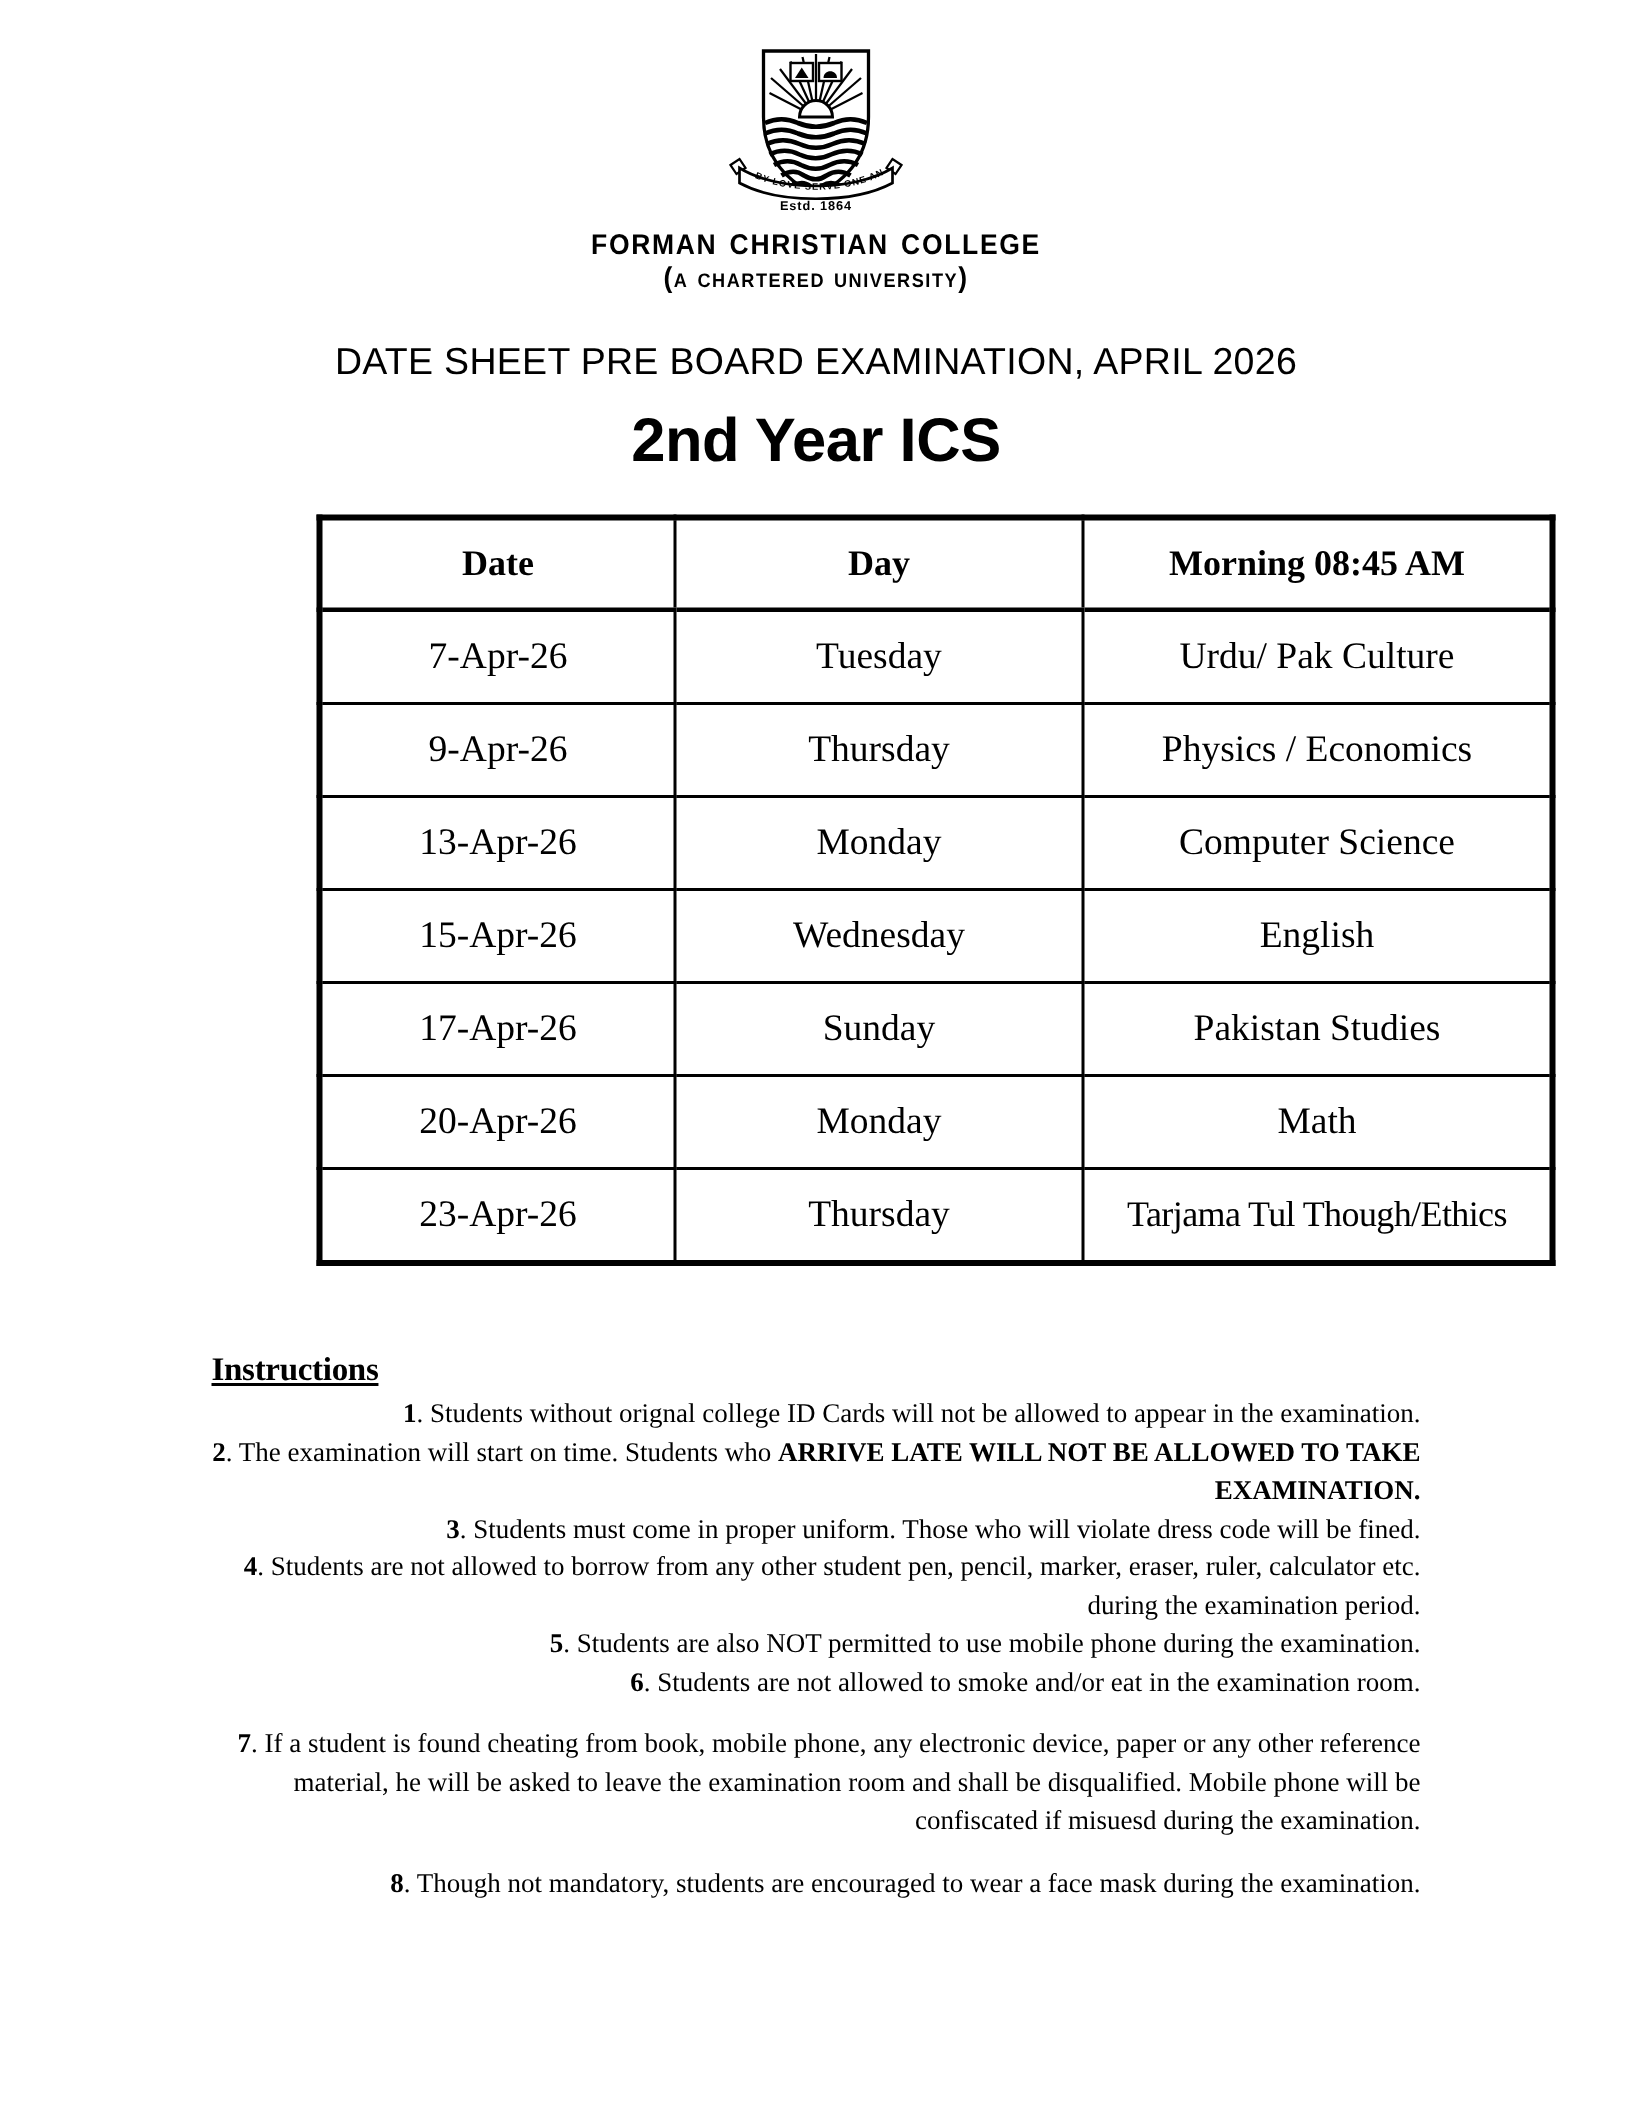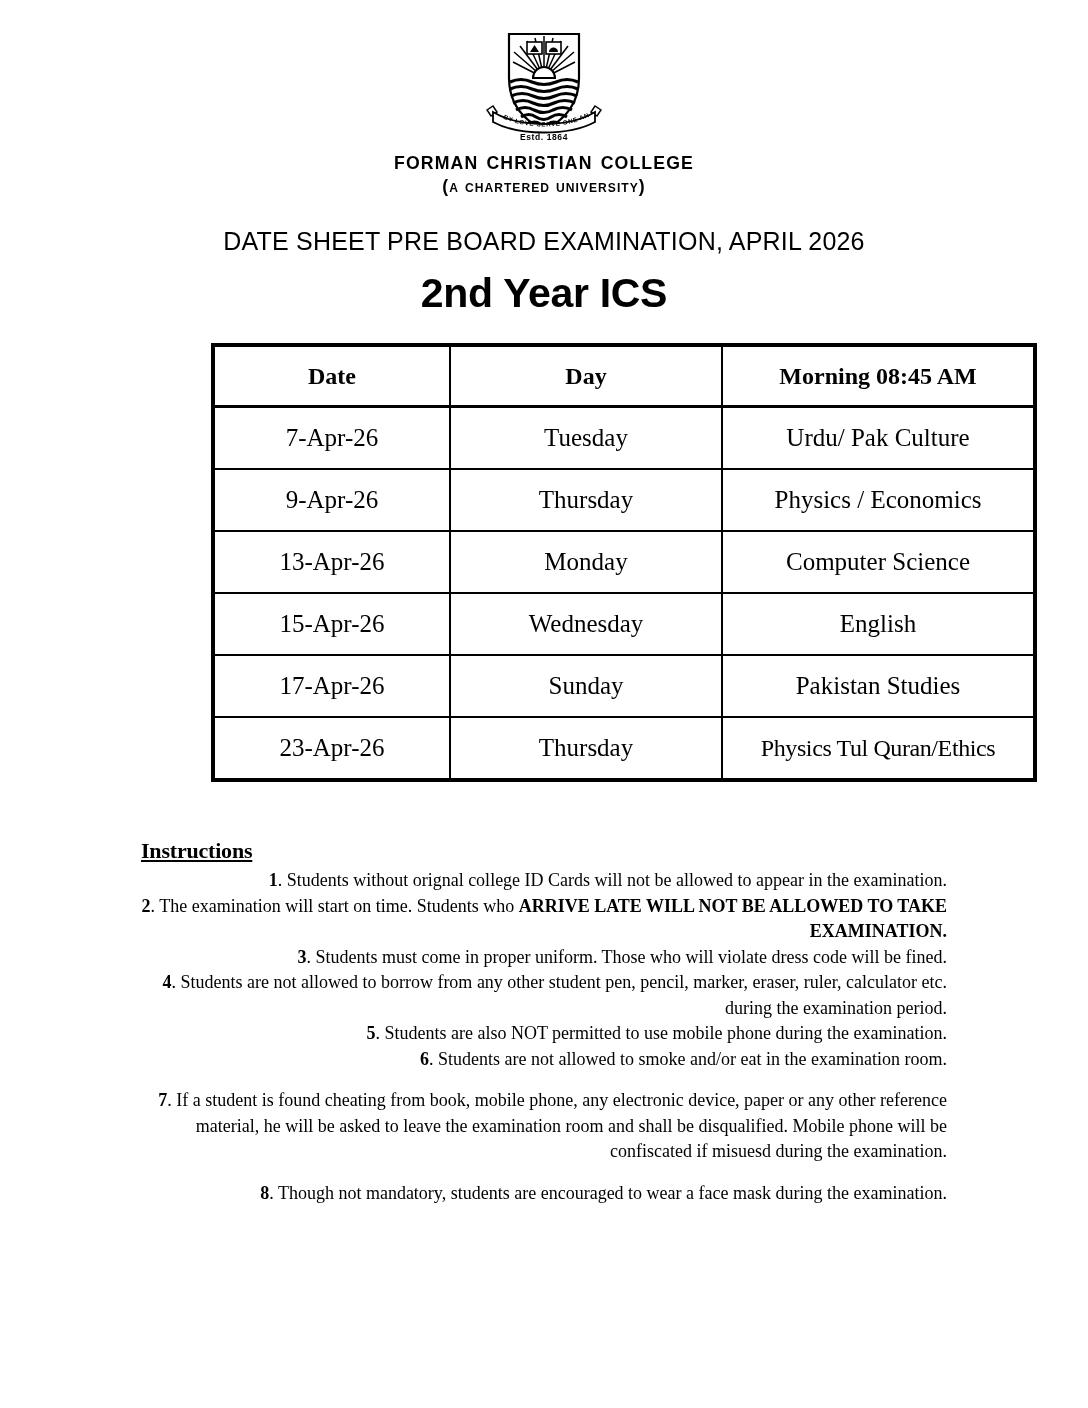--- a/index.html
+++ b/index.html
@@ -224,23 +224,28 @@
         <td>15-Apr-26</td>
         <td>Wednesday</td>
         <td>English</td>
       </tr>
       <tr>
         <td>17-Apr-26</td>
         <td>Sunday</td>
         <td>Pakistan Studies</td>
       </tr>
       <tr>
+        <td>20-Apr-26</td>
+        <td>Monday</td>
+        <td>Math</td>
+      </tr>
+      <tr>
         <td>23-Apr-26</td>
         <td>Thursday</td>
-        <td class="slot-long">Physics Tul Quran/Ethics</td>
+        <td class="slot-long">Tarjama Tul Though/Ethics</td>
       </tr>
     </tbody>
   </table>
 </div>
 
 <div class="instructions">
   <h2>Instructions</h2>
 
   <p>
     <span class="num">1</span><span>. Students without orignal college ID Cards will not be allowed to appear in the examination.</span>

